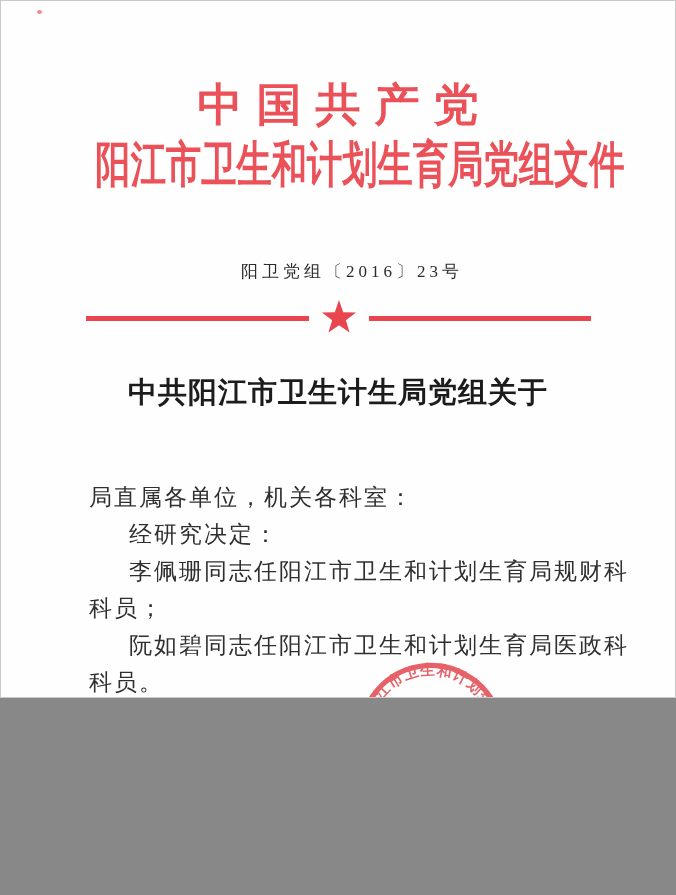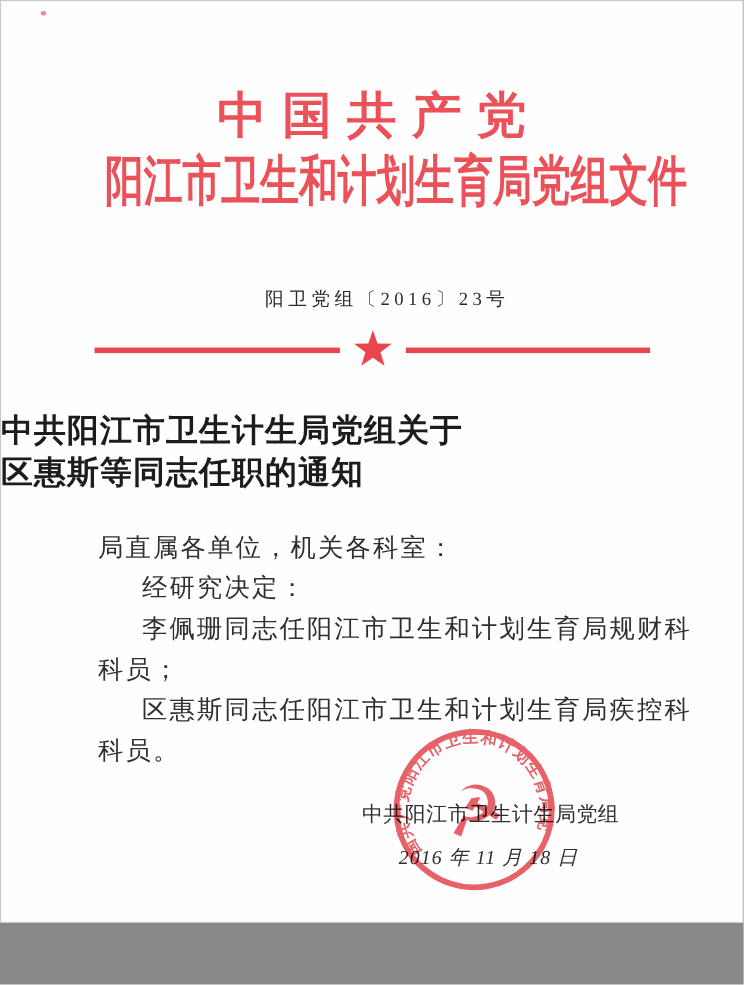--- a/index.html
+++ b/index.html
@@ -1,20 +1,20 @@
 <!DOCTYPE html>
 <html><head>
 <meta charset="utf-8">
 <style>
   * { margin: 0; padding: 0; box-sizing: border-box; }
   html, body { background: #888; }
   .page {
     position: relative;
     width: 676px;
-    height: 839px;
+    height: 698px;
     margin: 0 auto;
     background: #fefefe;
     border: 1px solid #c9c9c9;
     overflow: hidden;
     font-family: "Liberation Serif", "DejaVu Serif", serif;
   }
   
   .party-name {
     position: absolute; top: 74px; left: 0; width: 100%;
     text-align: center;
@@ -49,20 +49,21 @@
   }
   .red-rule .bar {
     flex: 1; height: 5px; background: #e8454f;
   }
   .red-rule .star-wrap {
     width: 36px; height: 36px; margin: 0 12px; flex: none;
   }
   
   .doc-title {
     position: absolute; top: 372px; left: 0; width: 100%;
+    text-align: center;
     font-size: 29px; font-weight: 700;
     line-height: 38px;
     letter-spacing: 1px;
     color: #1c1c1c;
   }
   
   .doc-body {
     position: absolute; top: 478px; left: 88px; right: 46px;
     font-size: 23px;
     line-height: 37px;
@@ -110,28 +111,27 @@
     <div class="star-wrap">
       <svg width="36" height="36" viewBox="0 0 36 36" aria-hidden="true">
         <polygon fill="#e8454f" points="18,0 22.2,12.2 35.1,12.4 24.9,20.2 28.6,32.6 18,25.2 7.4,32.6 11.2,20.2 0.9,12.4 13.8,12.2"></polygon>
       </svg>
     </div>
     <div class="bar"></div>
   </div>
 
   <div class="doc-title">
     <div>中共阳江市卫生计生局党组关于</div>
-    <div>区惠斯等同志任职的通知</div>
   </div>
 
   <div class="doc-body">
     <p>局直属各单位，机关各科室：</p>
     <p class="indent">经研究决定：</p>
     <p class="indent">李佩珊同志任阳江市卫生和计划生育局规财科科员；</p>
-    <p class="indent">区惠斯同志任阳江市卫生和计划生育局疾控科科员。</p>
+    <p class="indent">阮如碧同志任阳江市卫生和计划生育局医政科科员。</p>
   </div>
 
   <div class="signature">
     <div class="org">中共阳江市卫生计生局党组</div>
     <div class="date">2016 年 11 月 18 日</div>
   </div>
 
   <div class="seal">
     <svg width="158" height="158" viewBox="0 0 150 150" aria-hidden="true">
       <circle cx="75" cy="75" r="67" fill="none" stroke="#e23f47" stroke-width="5"></circle>

